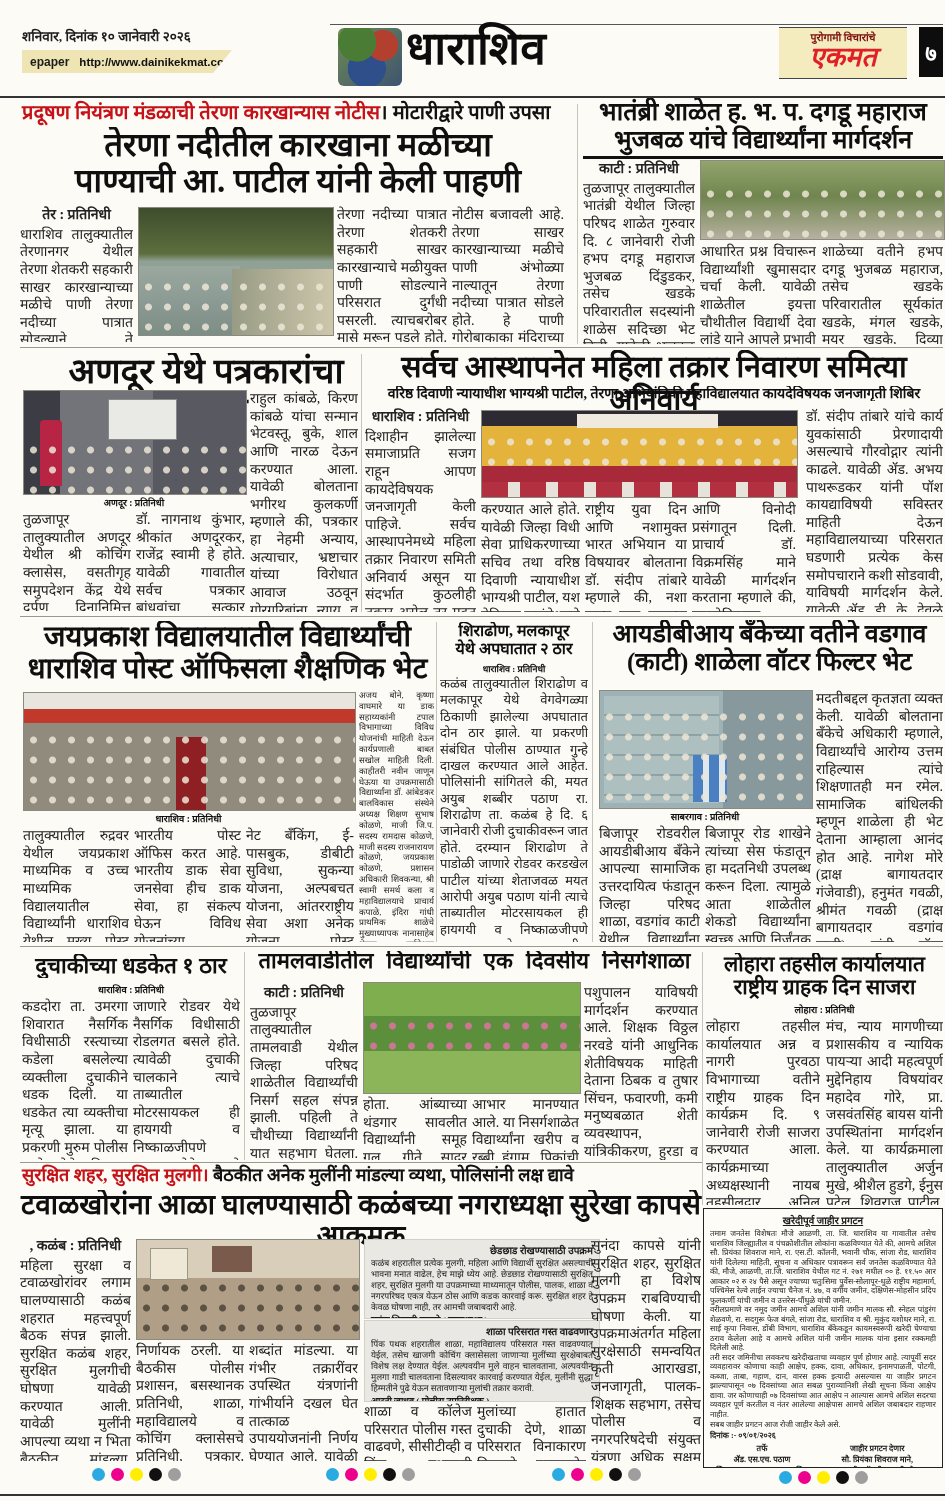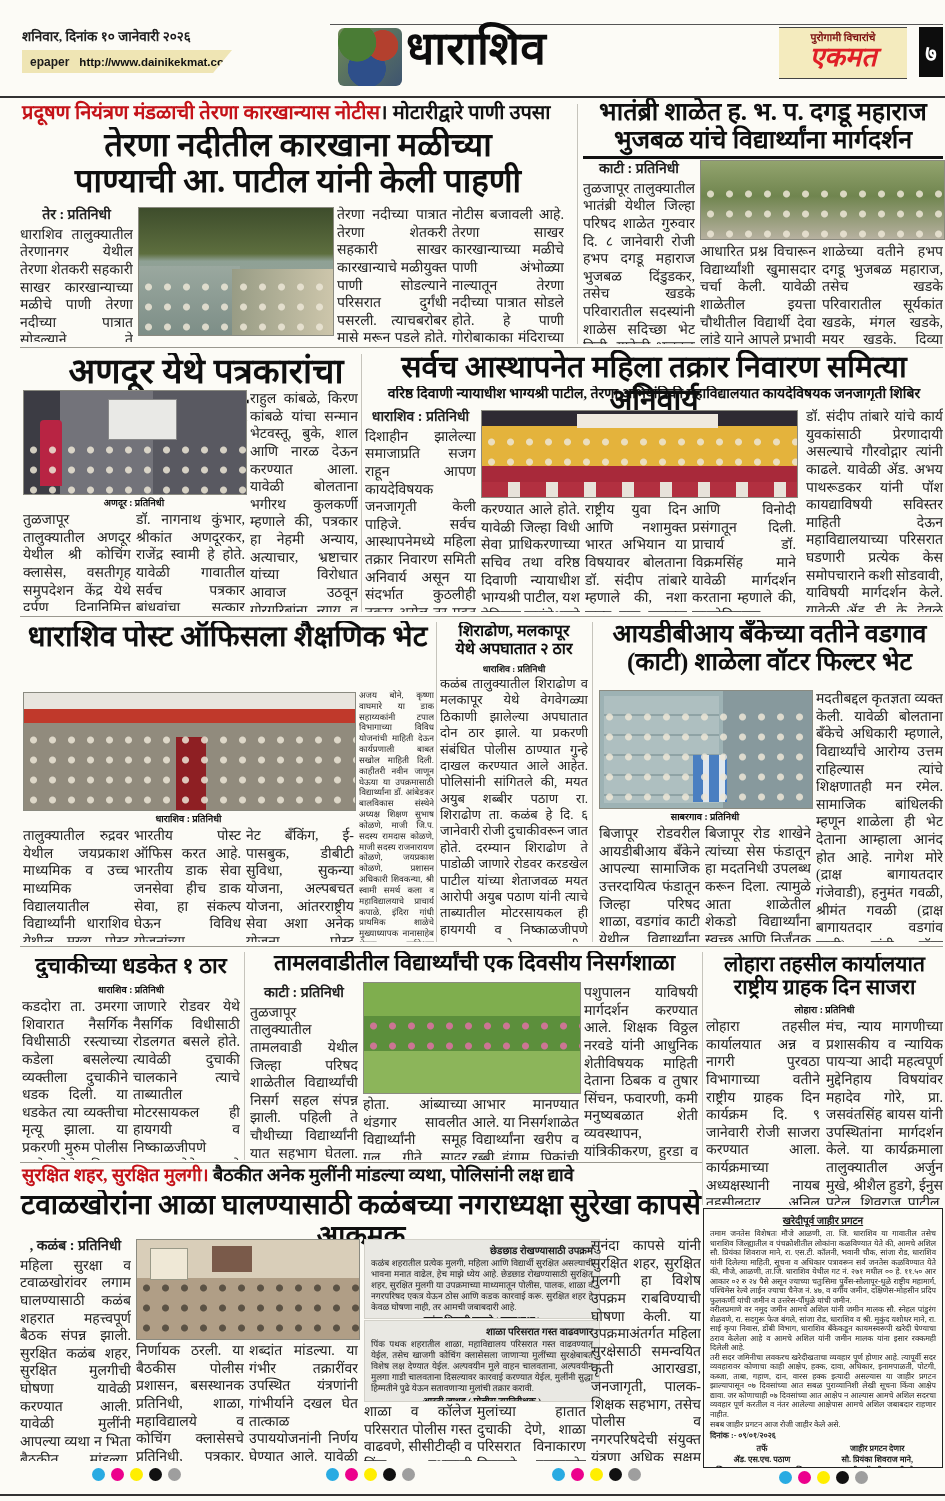--- a/index.html
+++ b/index.html
@@ -14,21 +14,21 @@
   .byl-in{font-weight:bold;text-align:center;margin-bottom:2px;}
   .photo{position:absolute;overflow:hidden;border:1px solid #8a8a80;}
   .heads{position:absolute;left:0;right:0;opacity:.85;
          background-image:radial-gradient(circle,#ece6d6 3px,rgba(0,0,0,0) 4px);background-size:19px 20px;}
   .vrule{position:absolute;width:1px;background:#c6c4bc;}
   .hrule{position:absolute;background:#9a988f;height:1px;}
   .pre{white-space:pre-line;}
   .graybox{position:absolute;background:#e9e8e3;border:1px solid #d2d0c8;padding:3px 6px;overflow:hidden;}
   .graybox .bt{font-weight:bold;text-align:right;font-size:10px;margin-bottom:1px;}
   .graybox .bx{font-size:8.7px;line-height:1.25;text-align:justify;}
-  .graybox .bs{font-weight:bold;font-size:9.2px;margin-top:1px;text-align:center;}
+  .graybox .bs{font-weight:bold;font-size:9.2px;margin-top:1px;}
   .dotrow{position:absolute;display:flex;gap:6px;}
   .dot{width:13px;height:13px;border-radius:50%;}
 </style>
 </head>
 <body>
 
 <div id="page">
 
   <div class="hrule" style="left:330px;top:24px;width:613px;background:#555;"></div>
   <div class="abs" style="left:22px;top:27px;font-size:13.5px;font-weight:bold;">शनिवार, दिनांक १० जानेवारी २०२६</div>
@@ -113,20 +113,21 @@
   </div>
   <div class="col" style="left:481px;top:501px;width:99px;height:111px;">करण्यात आले होते. यावेळी जिल्हा विधी सेवा प्राधिकरणाच्या सचिव तथा वरिष्ठ दिवाणी न्यायाधीश भाग्यश्री पाटील, यश मेडिकल फाउंडेशनचे प्रमुख डॉ. संदीप तांबारे, महाविद्यालयाचे प्राचार्य डॉ. विक्रमसिंह माने, ॲड. अभय पाथरूडकर, ॲड. डी. के. देवळे, प्रा. डॉ. प्रीती माने, ॲड. मोहिनी शिरसे यांची प्रमुख उपस्थिती होती.</div>
   <div class="col" style="left:585px;top:501px;width:102px;height:111px;">राष्ट्रीय युवा दिन आणि नशामुक्त भारत अभियान या विषयावर बोलताना डॉ. संदीप तांबारे म्हणाले की, नशा फक्त ड्रग्स सारख्या पदार्थांचीच नाही तर मोबाईल सारख्या वस्तू, सोशल मीडिया ही सुद्धा एक नशा आजच्या युवकांमध्ये पसरलेली आहे. नशेमुळे होणारी घराची वाताहात आणि त्याचे दुष्परिणाम याविषयी त्यांनी विद्यार्थ्यांना अनेक रंजक</div>
   <div class="col" style="left:692px;top:501px;width:104px;height:111px;">आणि विनोदी प्रसंगातून दिली. प्राचार्य डॉ. विक्रमसिंह माने यावेळी मार्गदर्शन करताना म्हणाले की, कायदेविषयक प्रयोजन नेहमीच महाविद्यालयांमध्ये विविध विषयावर घेतले जात असून यावेळी पॉश कायद्याअंतर्गत महिला विद्यार्थ्यांना मिळणे ही काळानुसार गरज आहे. महाविद्यालयातील विविध घडामोडींची माहिती देत असतानाच</div>
   <div class="col" style="left:806px;top:408px;width:137px;height:204px;">डॉ. संदीप तांबारे यांचे कार्य युवकांसाठी प्रेरणादायी असल्याचे गौरवोद्गार त्यांनी काढले. यावेळी ॲड. अभय पाथरूडकर यांनी पॉश कायद्याविषयी सविस्तर माहिती देऊन महाविद्यालयाच्या परिसरात घडणारी प्रत्येक केस समोपचाराने कशी सोडवावी, याविषयी मार्गदर्शन केले. यावेळी ॲड. डी. के. देवळे यांनी ड्रग फ्री इंडिया यावर मार्गदर्शन केले. सूत्रसंचालन प्रा. सुनीता गुंजाळ यांनी केले. प्रास्ताविक ॲड. मोहिनी शिरसे यांनी केले. आभार डॉ. प्रीती माने यांनी मानले. हा कार्यक्रम यशस्वी करण्यासाठी श्री. पवार, प्रा. डी. डी. मुंडे, प्रा. साक्षी पवार यांनी प्रयत्न केले.</div>
 
   <div class="hrule" style="left:20px;top:616px;width:923px;"></div>
   <div class="vrule" style="left:361px;top:354px;height:258px;"></div>
 
   <div class="hl" style="left:20px;top:621px;width:415px;font-size:29px;">
+    <div>जयप्रकाश विद्यालयातील विद्यार्थ्यांची</div>
     <div>धाराशिव पोस्ट ऑफिसला शैक्षणिक भेट</div>
   </div>
   <div class="photo" style="left:23px;top:692px;width:331px;height:117px;background:linear-gradient(180deg,#e8e5de 0 14%,#c0392b 14% 26%,#918b7d 26% 100%);">
     <div class="abs" style="left:46%;top:38%;width:9%;height:62%;background:#8e1f23;"></div>
     <div class="heads" style="bottom:0;height:68%;"></div>
   </div>
   <div class="col" style="left:359px;top:690px;width:75px;height:252px;font-size:8.6px;">अजय बोने, कृष्णा वाघमारे या डाक सहाय्यकांनी टपाल विभागाच्या विविध योजनांची माहिती देऊन कार्यप्रणाली बाबत सखोल माहिती दिली. काहीतरी नवीन जाणून घेऊया या उपक्रमासाठी विद्यार्थ्यांना डॉ. आंबेडकर बालविकास संस्थेने अध्यक्ष शिक्षण सुभाष कोळणे, माजी जि.प. सदस्य रामदास कोळणे, माजी सदस्य राजनारायण कोळणे, जयप्रकाश कोळणे, प्रशासन अधिकारी शिवकन्या, श्री स्वामी समर्थ कला व महाविद्यालयाचे प्राचार्य कपाळे, इंदिरा गांधी प्राथमिक शाळेचे मुख्याध्यापक नानासाहेब शेलार, पर्यवेक्षक काकासाहेब डोंगरे, शिक्षक वृंद, शिक्षकेतर कर्मचारी यांनी या उपक्रमासाठी प्रोत्साहन दिले.</div>
   <div class="byline abs" style="left:23px;top:812px;width:331px;">धाराशिव : प्रतिनिधी</div>
   <div class="col" style="left:23px;top:827px;width:106px;height:115px;">तालुक्यातील रुद्रवर येथील जयप्रकाश माध्यमिक व उच्च माध्यमिक विद्यालयातील विद्यार्थ्यांनी धाराशिव येथील मुख्य पोस्ट ऑफिसला काहीतरी नवीन जाणून घेऊया, या उपक्रमांतर्गत ९ जानेवारी रोजी भेट देऊन डाक सेवेचे महत्त्व जाणून घेतले. मागील १५० वर्षांपासून अत्यंत विश्वासनीय सेवा देण्याचे काम</div>
   <div class="col" style="left:134px;top:827px;width:107px;height:115px;">भारतीय पोस्ट ऑफिस करत आहे. भारतीय डाक सेवा जनसेवा हीच डाक सेवा, हा संकल्प घेऊन विविध योजनांच्या माध्यमातून अत्यंत विश्वासू ठरली आहे. पत्र, पार्सल, मनीऑर्डर, स्पीड पोस्ट, बिजनेस पोस्ट, एक्सप्रेस पार्सल पोस्ट, डाक बचत बँक, डाक जीवन विमा, ई-पोस्ट, ई-पेमेंट, आधार सेवा, एटीएम सेवा,</div>
@@ -155,21 +156,21 @@
 
   <div class="hrule" style="left:20px;top:946px;width:923px;"></div>
   <div class="vrule" style="left:436px;top:622px;height:320px;"></div>
   <div class="vrule" style="left:592px;top:622px;height:320px;"></div>
 
   <div class="hl" style="left:20px;top:954px;width:222px;font-size:22px;">दुचाकीच्या धडकेत १ ठार</div>
   <div class="byline abs" style="left:20px;top:983px;width:222px;">धाराशिव : प्रतिनिधी</div>
   <div class="col" style="left:22px;top:998px;width:106px;height:162px;">कडदोरा ता. उमरगा शिवारात नैसर्गिक विधीसाठी रस्त्याच्या कडेला बसलेल्या व्यक्तीला दुचाकीने धडक दिली. या धडकेत त्या व्यक्तीचा मृत्यू झाला. या प्रकरणी मुरुम पोलीस ठाणे येथे दि. ८ जानेवारी रोजी गुन्हा दाखल करण्यात आला आहे. पोलिसांनी सांगितले की, मयत योगेश बालाजी दासमे, वय २८ वर्षे, रा. रामपूर ता. उमरगा हे दि. १३ डिसेंबर रोजी दुपारी कडदोरा शिवारात सुधाकर रणखांब यांचे शेता जवळ सास्तुर ते वलसुर</div>
   <div class="col" style="left:133px;top:998px;width:107px;height:162px;">जाणारे रोडवर येथे नैसर्गिक विधीसाठी रोडलगत बसले होते. त्यावेळी दुचाकी चालकाने त्याचे ताब्यातील मोटरसायकल ही हायगयी व निष्काळजीपणे चालवून योगेश दासमे यांना धडक दिली. या अपघातात योगेश दासमे हे गंभीर जखमी होऊन मयत झाले. मोटरसायकल चालक हा अपघाताची खबर न देता निघून गेला. या प्रकरणी कोमल योगेश दासमे, रा. रामपूर ता. उमरगा यांनी दि. ८ जानेवारी रोजी दिलेल्या प्रथम खबरेवरून मुरुम पोलीस ठाणे येथे गुन्हा नोंदवला आहे.</div>
 
-  <div class="hl" style="left:247px;top:951px;width:455px;font-size:22px;">तामलवाडीतील विद्यार्थ्यांची एक दिवसीय निसर्गशाळा</div>
+  <div class="hl" style="left:247px;top:951px;width:455px;font-size:22px;font-family:Liberation Mono, monospace;">तामलवाडीतील विद्यार्थ्यांची एक दिवसीय निसर्गशाळा</div>
   <div class="col" style="left:250px;top:984px;width:108px;height:176px;">
     <div class="byl-in">काटी : प्रतिनिधी</div>
     <span>तुळजापूर तालुक्यातील तामलवाडी येथील जिल्हा परिषद शाळेतील विद्यार्थ्यांची निसर्ग सहल संपन्न झाली. पहिली ते चौथीच्या विद्यार्थ्यांनी यात सहभाग घेतला. गंजेवाडी रोडवरील श्री. काळे फार्म तसेच डॉ. रविराज गायकवाड यांच्या शेतीला विद्यार्थ्यांनी भेट दिली. येथे विविध फळ झाडे, शेतीतील पिके, झाडांचे प्रकार याची माहिती मुलांनी प्रत्यक्ष पाहून घेतली. आंबा, चिंच, डाळिंब आदी झाडांचे निरीक्षण करताना मुलांच्या चेहऱ्यावर कुतूहल आणि आनंद दिसून येत</span>
   </div>
   <div class="photo" style="left:363px;top:982px;width:216px;height:110px;background:linear-gradient(180deg,#7fae4e 0 30%,#5c8f3c 30% 62%,#8cb55a 62% 100%);">
     <div class="heads" style="top:30%;height:40%;background-image:radial-gradient(circle,#e070a4 3px,rgba(0,0,0,0) 4px);"></div>
   </div>
   <div class="col" style="left:363px;top:1096px;width:104px;height:64px;">होता. आंब्याच्या थंडगार सावलीत विद्यार्थ्यांनी समूह गूल, गीते सादर केली. या सहलीसाठी अमर कालेकर यांनी व्यवस्था केल्याबद्दल त्यांचे</div>
   <div class="col" style="left:472px;top:1096px;width:107px;height:64px;">आभार मानण्यात आले. या निसर्गशाळेत विद्यार्थ्यांना खरीप व रब्बी हंगाम, पिकांची माहिती, शेतीतील अवजारे, मशागत तसेच</div>
   <div class="col" style="left:584px;top:984px;width:114px;height:176px;">पशुपालन याविषयी मार्गदर्शन करण्यात आले. शिक्षक विठ्ठल नरवडे यांनी आधुनिक शेतीविषयक माहिती देताना ठिबक व तुषार सिंचन, फवारणी, कमी मनुष्यबळात शेती व्यवस्थापन, यांत्रिकीकरण, हुरडा व शेती पर्यटन याबाबत सविस्तर माहिती दिली. या उपक्रमासाठी मुख्याध्यापक राजाराम वाघमारे यांच्यासह शिक्षक राजकुमार घोडके, ज्ञानेश्वरी शिंदे, स्मिता पाटोळे, नवल धाकपाडे, जयश्री राऊत, अफसर शेख, डॉ. रविराज नाईकवाड, कालेकर अमर, लक्ष्मण उतारखाड यांनी परिश्रम घेतले.</div>

